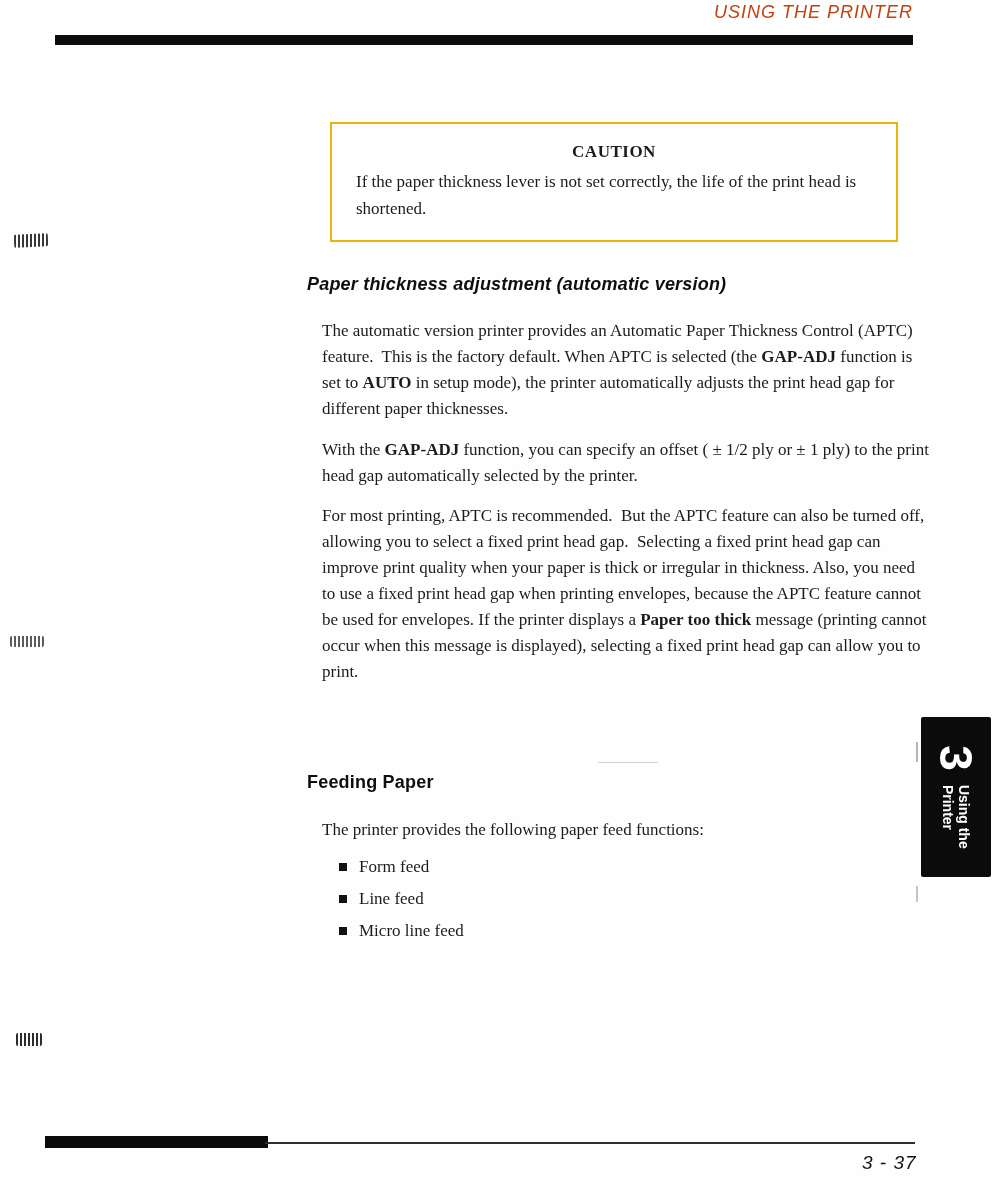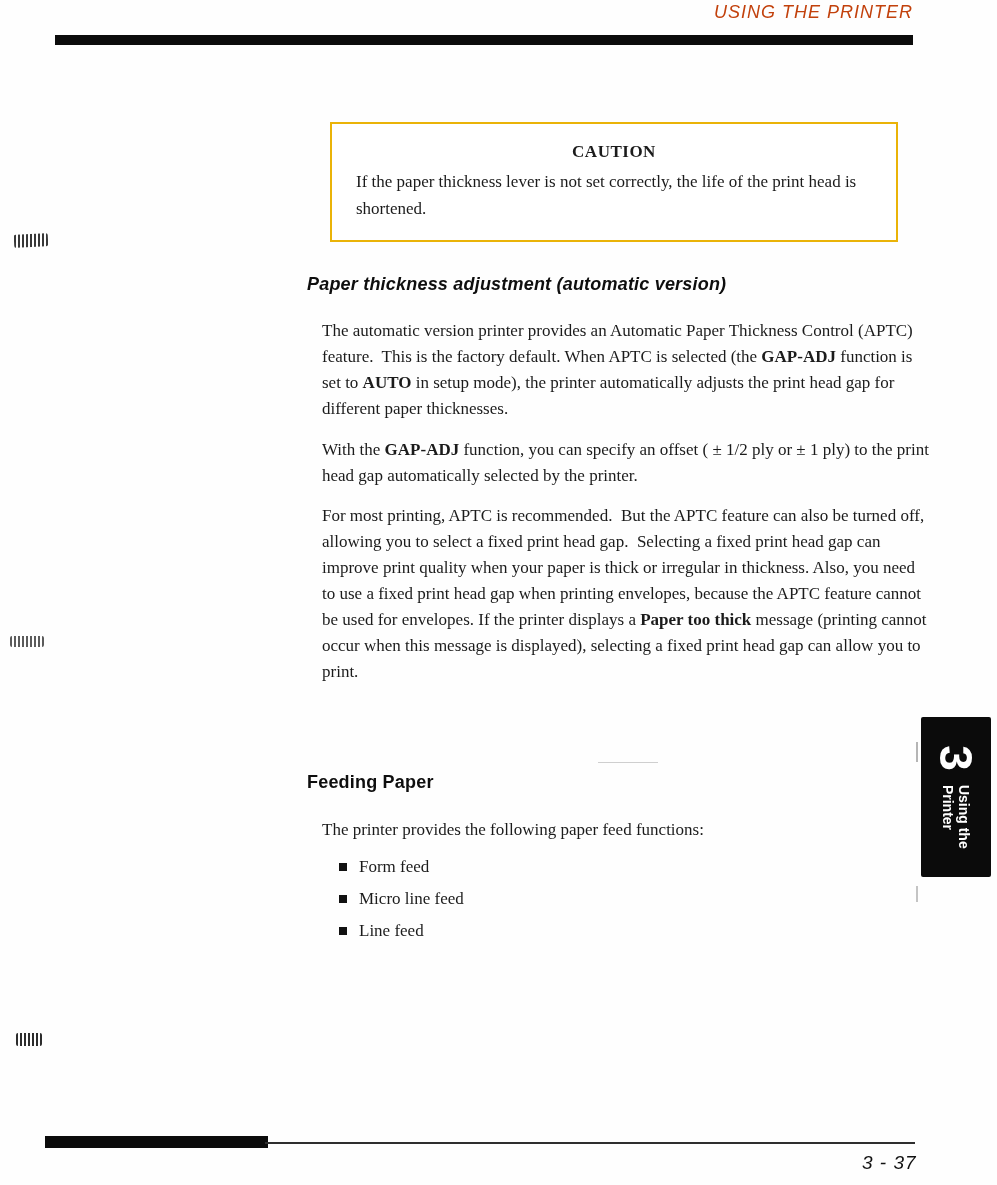--- a/index.html
+++ b/index.html
@@ -127,25 +127,25 @@
   <div class="h-bold" style="top:772px">Feeding Paper</div>
   <div class="blk" style="top:817px">The printer provides the following paper feed functions:</div>
 
   <div class="bullet-list">
     <div class="bullet-item">
       <span class="bullet-square"></span>
       <span>Form feed</span>
     </div>
     <div class="bullet-item">
       <span class="bullet-square"></span>
-      <span>Micro line feed</span>
+      <span>Line feed</span>
     </div>
     <div class="bullet-item">
       <span class="bullet-square"></span>
-      <span>Line feed</span>
+      <span>Micro line feed</span>
     </div>
   </div>
 
 
   <div class="chapter-tab">
     <div class="tab-inner">
       <span class="tab-number">3</span>
       <span class="tab-label">
         <span>Using the</span><br>
         <span>Printer</span>

